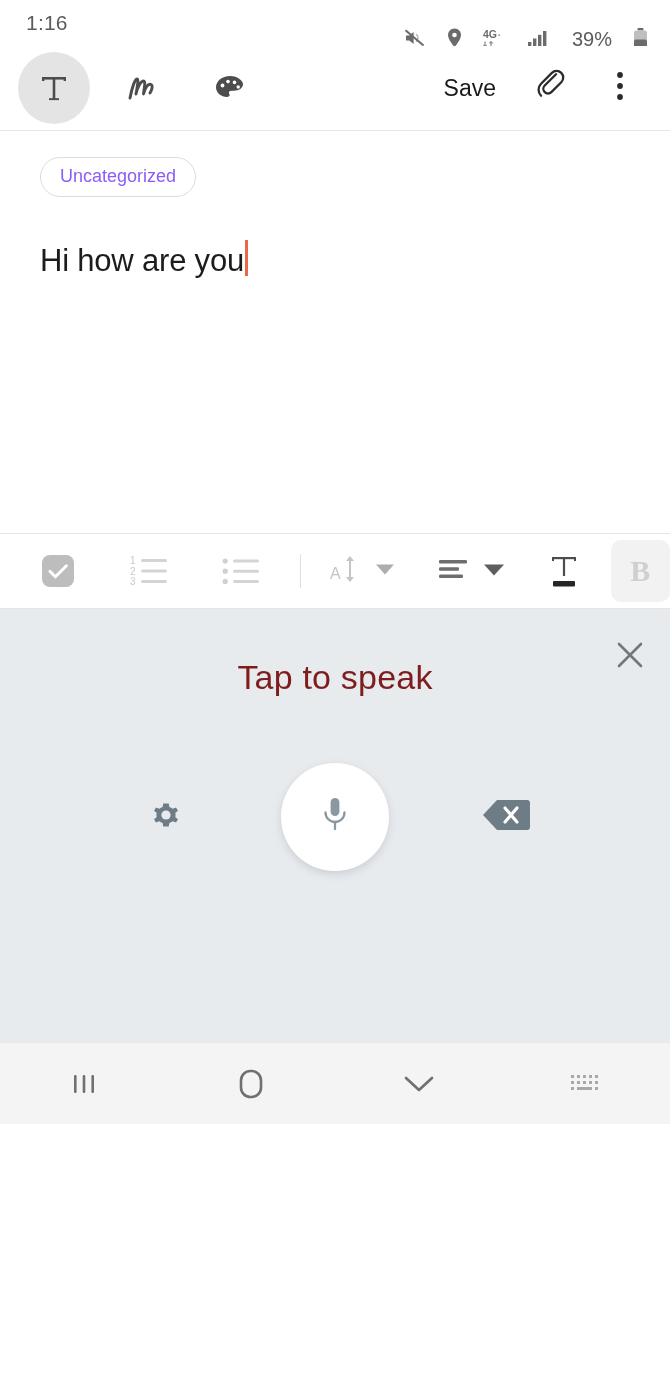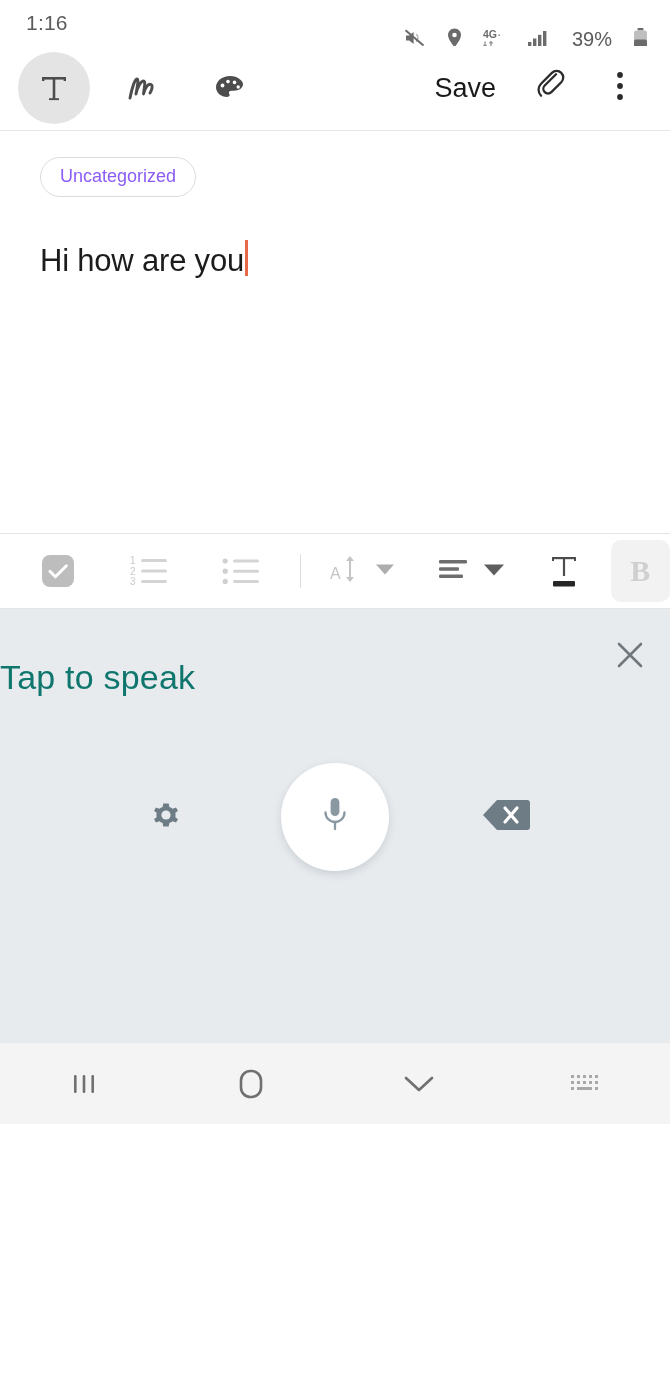--- a/index.html
+++ b/index.html
@@ -64,21 +64,21 @@
     width: 72px; height: 72px;
     display: flex; align-items: center; justify-content: center;
     border-radius: 50%;
     background: transparent;
   }
   .tool-btn.selected { background: #e4e4e4; }
   .tool-btn svg { display: block; }
   .tool-spacer { flex: 1; }
   .tool-right { display: flex; align-items: center; gap: 10px; }
   .save-btn {
-    font-size: 27px;
+    font-size: 23px;
     color: #1a1a1a;
     padding: 10px 14px;
     font-family: "Liberation Sans", sans-serif;
   }
   .icon-btn {
     width: 60px; height: 60px;
     display: flex; align-items: center; justify-content: center;
   }
 
   
@@ -175,23 +175,23 @@
   .voice-close {
     position: absolute;
     top: 22px; right: 14px;
     width: 52px; height: 52px;
     display: flex; align-items: center; justify-content: center;
   }
   .voice-title {
     position: absolute;
     top: 49px;
     left: 0; right: 0;
-    text-align: left;
+    text-align: center;
     font-size: 34px;
-    color: #0f766e;
+    color: #7f1d1d;
     letter-spacing: 0.2px;
   }
   .voice-controls {
     position: absolute;
     top: 147px;
     left: 0; right: 0;
     height: 122px;
     display: flex;
     align-items: center;
     justify-content: center;

